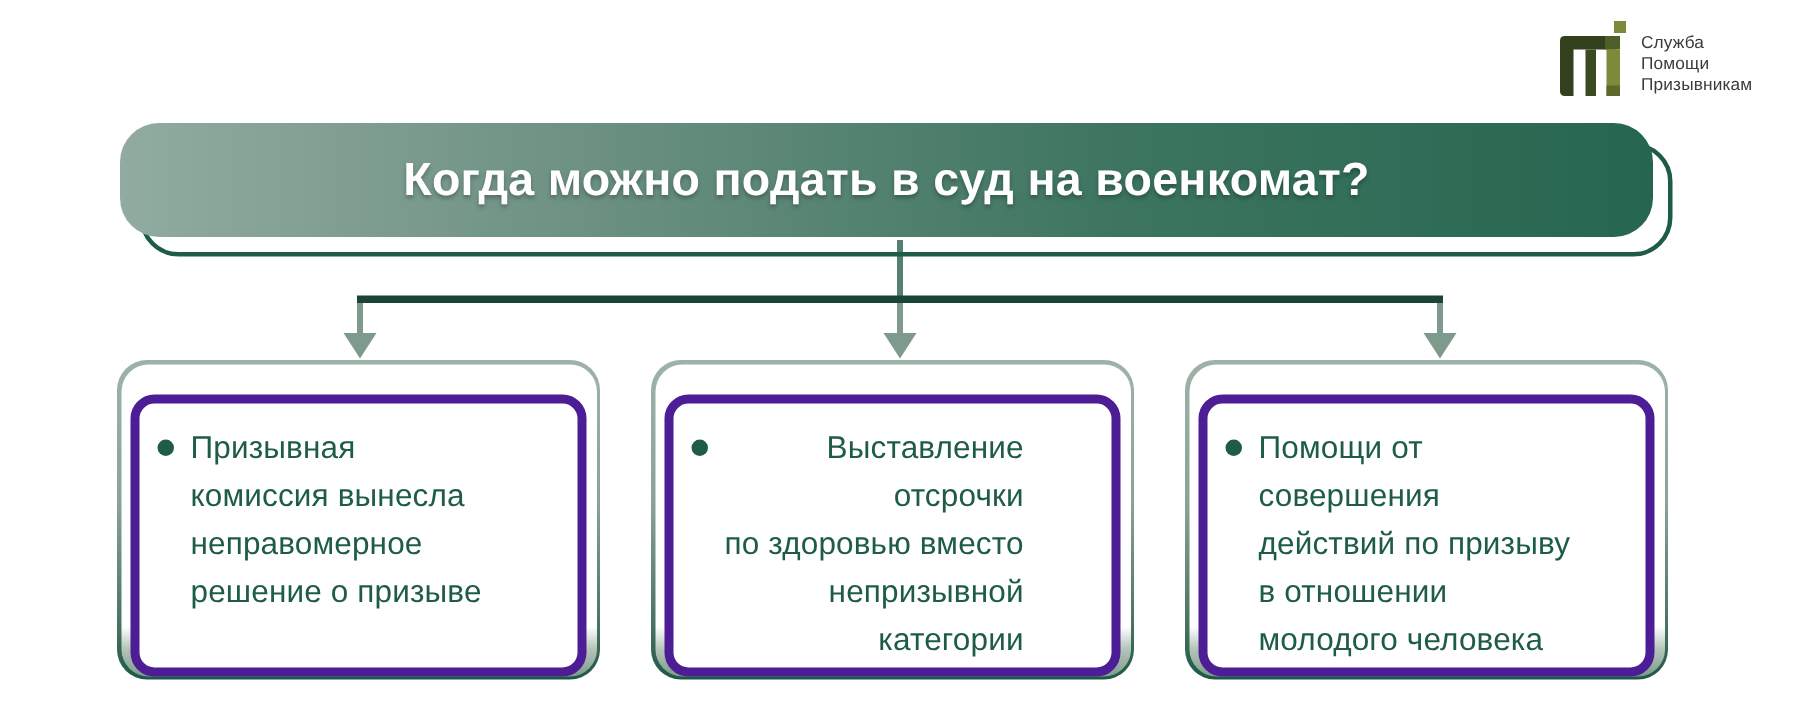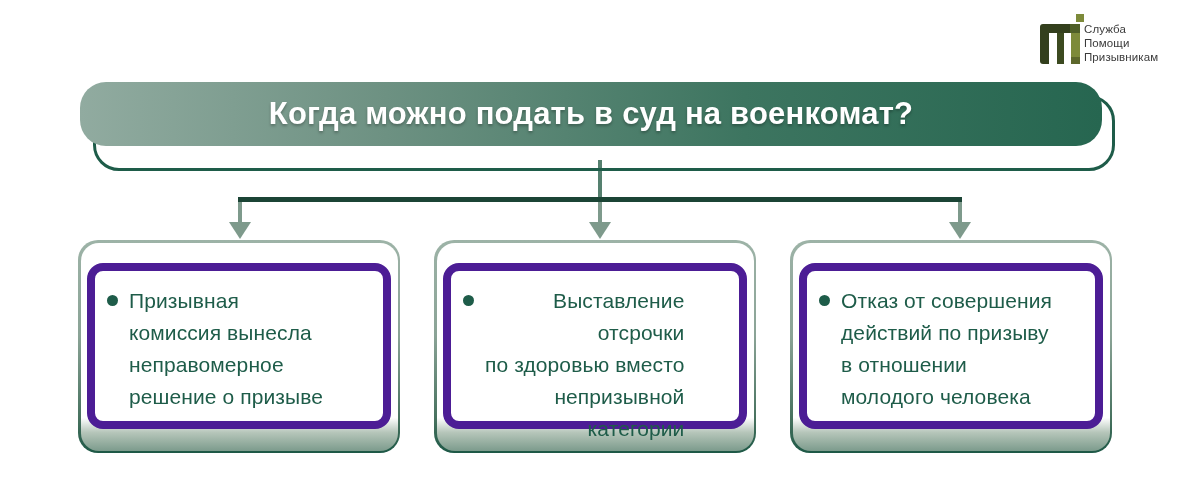--- a/index.html
+++ b/index.html
@@ -2,35 +2,35 @@
 <html lang="ru"><head>
 <meta charset="utf-8">
 <style>
   html,body{margin:0;padding:0;background:#ffffff;}
   .canvas{
     position:relative;width:1200px;height:484px;background:#ffffff;overflow:hidden;
     font-family:"Liberation Sans","DejaVu Sans",sans-serif;
   }
 
   
-  .logo{position:absolute;left:1040px;top:14px;display:flex;gap:0;align-items:flex-start;}
+  .logo{position:absolute;left:1040px;top:14px;display:flex;gap:10px;align-items:flex-start;}
   .logo-icon{width:44px;height:50px;display:block;}
   .logo-text{
     white-space:pre-line;font-size:11.5px;line-height:14px;color:#3b3b3b;
     padding-top:8px;letter-spacing:.1px;
   }
 
   
   .header-outline{
     position:absolute;left:93px;top:95px;width:1022px;height:76px;
     border:3px solid #1e5c49;border-radius:26px;box-sizing:border-box;
     background:transparent;z-index:2;
   }
   .header-main{
-    position:absolute;left:80px;top:82px;width:1022px;height:64px;
+    position:absolute;left:80px;top:82px;width:1022px;height:76px;
     border-radius:26px;z-index:3;
     background:linear-gradient(90deg,#91aba0 0%,#6d9182 30%,#3d7560 65%,#266650 100%);
     display:flex;align-items:center;justify-content:center;
   }
   .header-title{
     margin:0;color:#ffffff;font-size:31px;font-weight:bold;letter-spacing:.2px;
     text-shadow:0 2px 3px rgba(0,0,0,.28);
   }
 
   
@@ -50,22 +50,22 @@
     position:absolute;top:240px;width:322px;height:213px;border-radius:20px;
     padding:2.5px;box-sizing:border-box;
     background:linear-gradient(180deg,#9db3a7 0%,#8aa396 45%,#45705d 85%,#1d5846 100%);
   }
   .card-back.c1{left:78px;} .card-back.c2{left:434px;} .card-back.c3{left:790px;}
   .card-back-fill{
     width:100%;height:100%;border-radius:18px;
     background:linear-gradient(180deg,#ffffff 0%,#ffffff 84%,#b6c6ba 91%,#7c9b8c 100%);
   }
   .card-front{
-    position:absolute;top:263px;width:304px;height:166px;box-sizing:border-box;
-    background:#ffffff;border:8px solid #4c1d95;border-radius:16px;
+    position:absolute;top:263px;width:304px;height:188px;box-sizing:border-box;
+    background:#ffffff;border:6px solid #4c1d95;border-radius:16px;
     padding:14px 24px 0 12px;display:flex;align-items:flex-start;
   }
   .card-front.c1{left:87px;} .card-front.c2{left:443px;text-align:right;} .card-front.c3{left:799px;}
   .bullet{
     flex:0 0 auto;width:11px;height:11px;border-radius:50%;background:#1e5c49;
     margin:10px 11px 0 0;
   }
   .card-text{
     white-space:pre-line;color:#1e5c49;font-size:21px;line-height:32px;
     font-weight:500;letter-spacing:.1px;
@@ -126,19 +126,19 @@
 по здоровью вместо
 непризывной
 категории</div>
   </div>
 
   <div class="card-back c3">
     <div class="card-back-fill"></div>
   </div>
   <div class="card-front c3">
     <span class="bullet"></span>
-    <div class="card-text">Отказ от совершения
+    <div class="card-text">Помощи от совершения
 действий по призыву
 в отношении
 молодого человека</div>
   </div>
 
 </div>
 
 </body></html>

